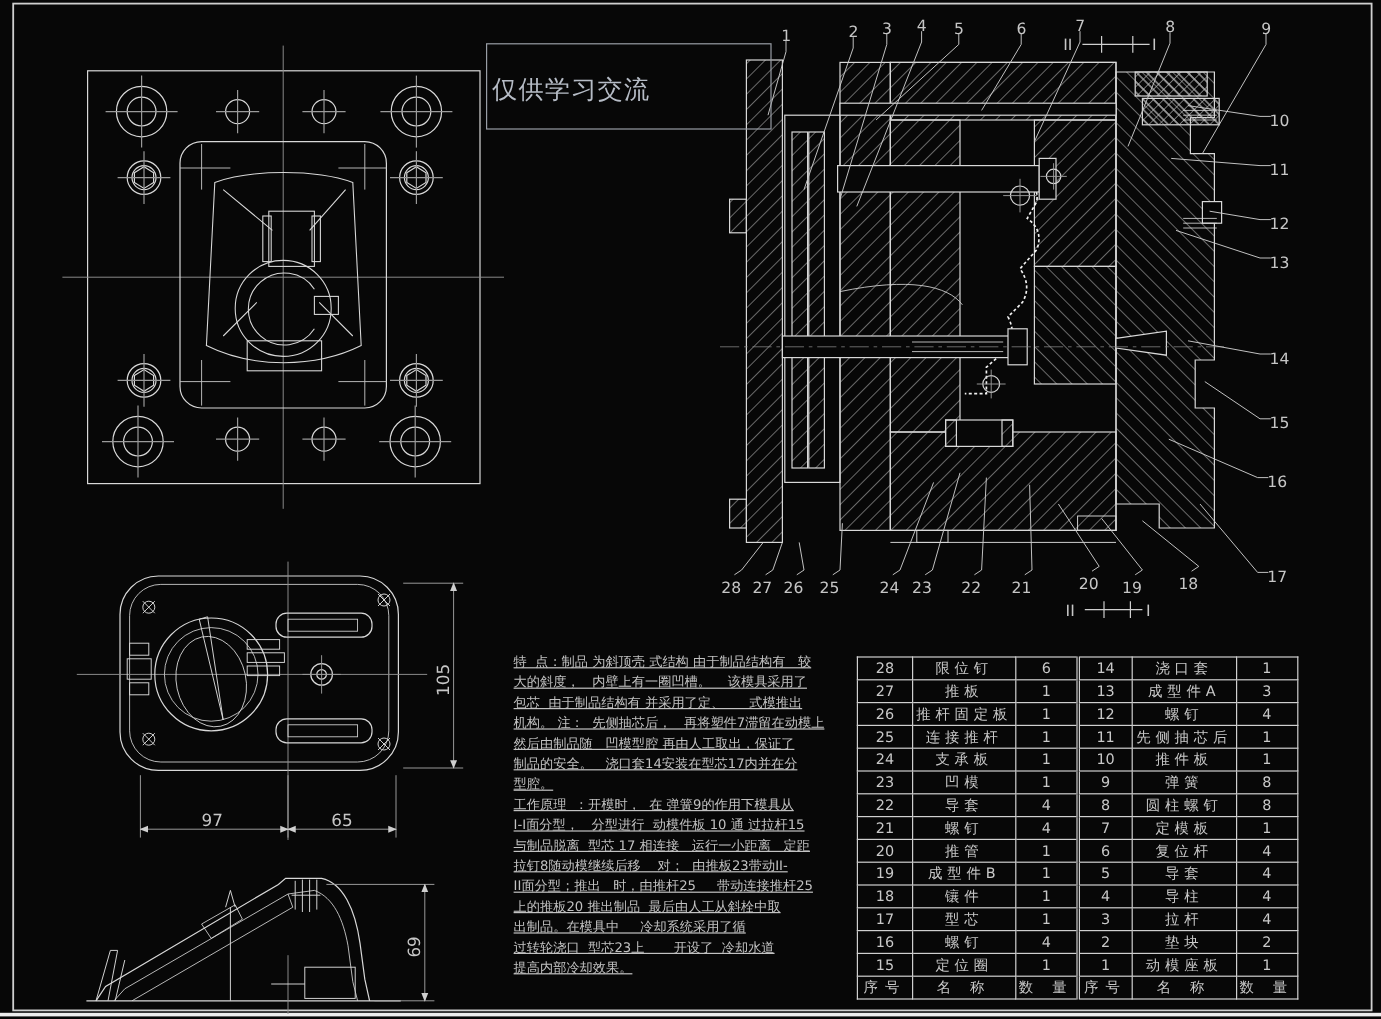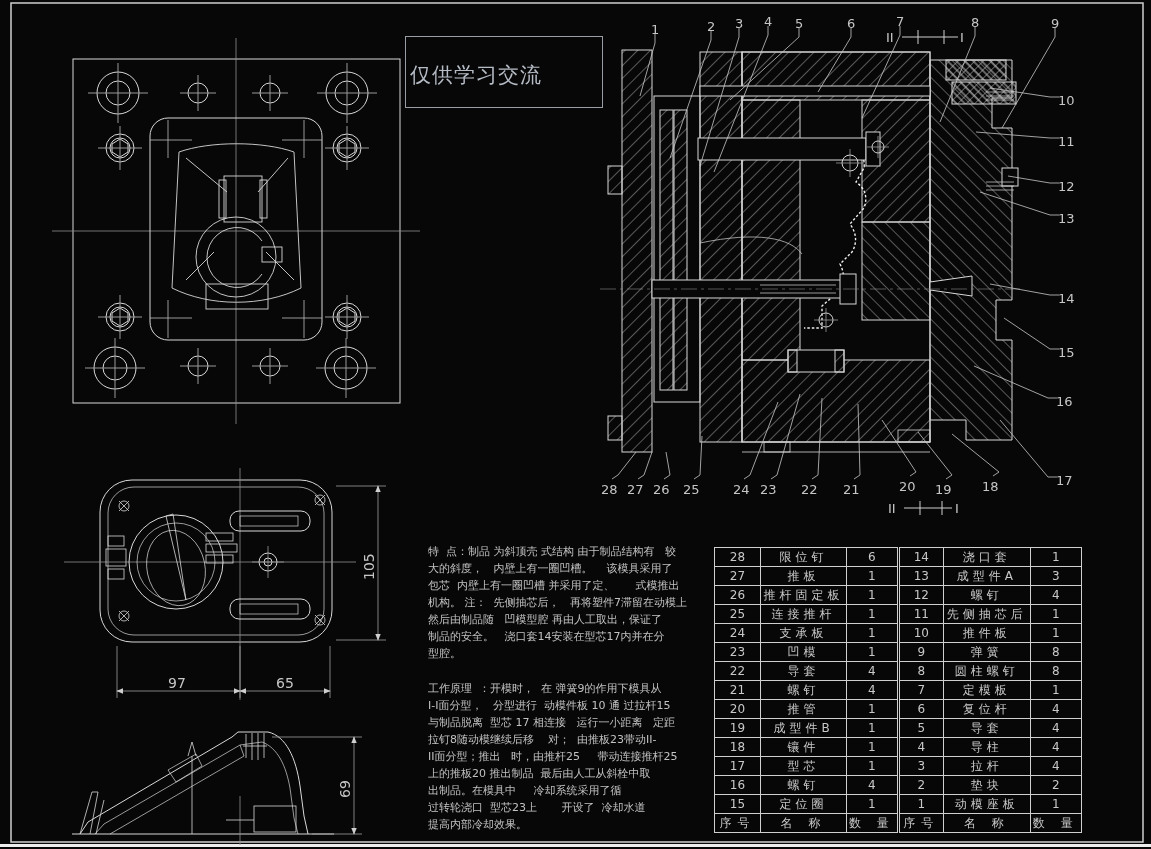--- a/index.html
+++ b/index.html
@@ -3,34 +3,34 @@
 <meta charset="utf-8">
 <style>
   html,body{margin:0;padding:0;background:#000;}
   .sheet{
     position:relative;width:1151px;height:849px;background:#070707;
     font-family:"DejaVu Sans",sans-serif;overflow:hidden;color:#c8c8c8;
   }
   svg text{font-family:"DejaVu Sans",sans-serif;}
   
   .watermark{
-    position:absolute;left:405px;top:36px;width:198px;height:72px;
+    position:absolute;left:405px;top:36px;width:238px;height:72px;
     border:1px solid #989da5;box-sizing:border-box;
   }
   .watermark .wm-text{
     position:absolute;left:4px;top:24px;font-size:21px;letter-spacing:1px;
     color:#b6bcc6;font-weight:500;
   }
   
   .notes{
     position:absolute;left:428px;top:543px;width:286px;
     font-size:11px;line-height:17px;color:#c2c2c2;
   }
-  .notes .line{white-space:pre;}
-  .notes .para2{margin-top:18px;}
+  .notes .line{white-space:pre;text-decoration:underline;}
+  .notes .para2{margin-top:0;}
   
   .bom{
     position:absolute;left:714px;top:547px;
     border-collapse:collapse;table-layout:fixed;
     font-size:12px;color:#c8c8c8;
   }
   .bom td{
     border:1px solid #cfcfcf;height:18px;padding:0 2px;
     text-align:center;overflow:hidden;white-space:nowrap;
   }
@@ -506,21 +506,21 @@
 </svg>
 
 <div class="watermark">
   <span class="wm-text">仅供学习交流</span>
 </div>
 
 <div class="notes">
   <div id="notes-p1">
         <div class="line">特  点：制品 为斜顶壳 式结构 由于制品结构有   较</div>
         <div class="line">大的斜度，   内壁上有一圈凹槽。    该模具采用了</div>
-        <div class="line">包芯  内壁上有一圈凹槽 并采用了定、      式模推出</div>
+        <div class="line">包芯  由于制品结构有 并采用了定、      式模推出</div>
         <div class="line">机构。 注：  先侧抽芯后，   再将塑件7滞留在动模上</div>
         <div class="line">然后由制品随   凹模型腔 再由人工取出，保证了</div>
         <div class="line">制品的安全。   浇口套14安装在型芯17内并在分</div>
         <div class="line">型腔。</div>
       </div>
   <div id="notes-p2" class="para2">
         <div class="line">工作原理  ：开模时，  在 弹簧9的作用下模具从</div>
         <div class="line">I-I面分型，   分型进行  动模件板 10 通 过拉杆15</div>
         <div class="line">与制品脱离  型芯 17 相连接   运行一小距离   定距</div>
         <div class="line">拉钉8随动模继续后移    对；  由推板23带动II-</div>

